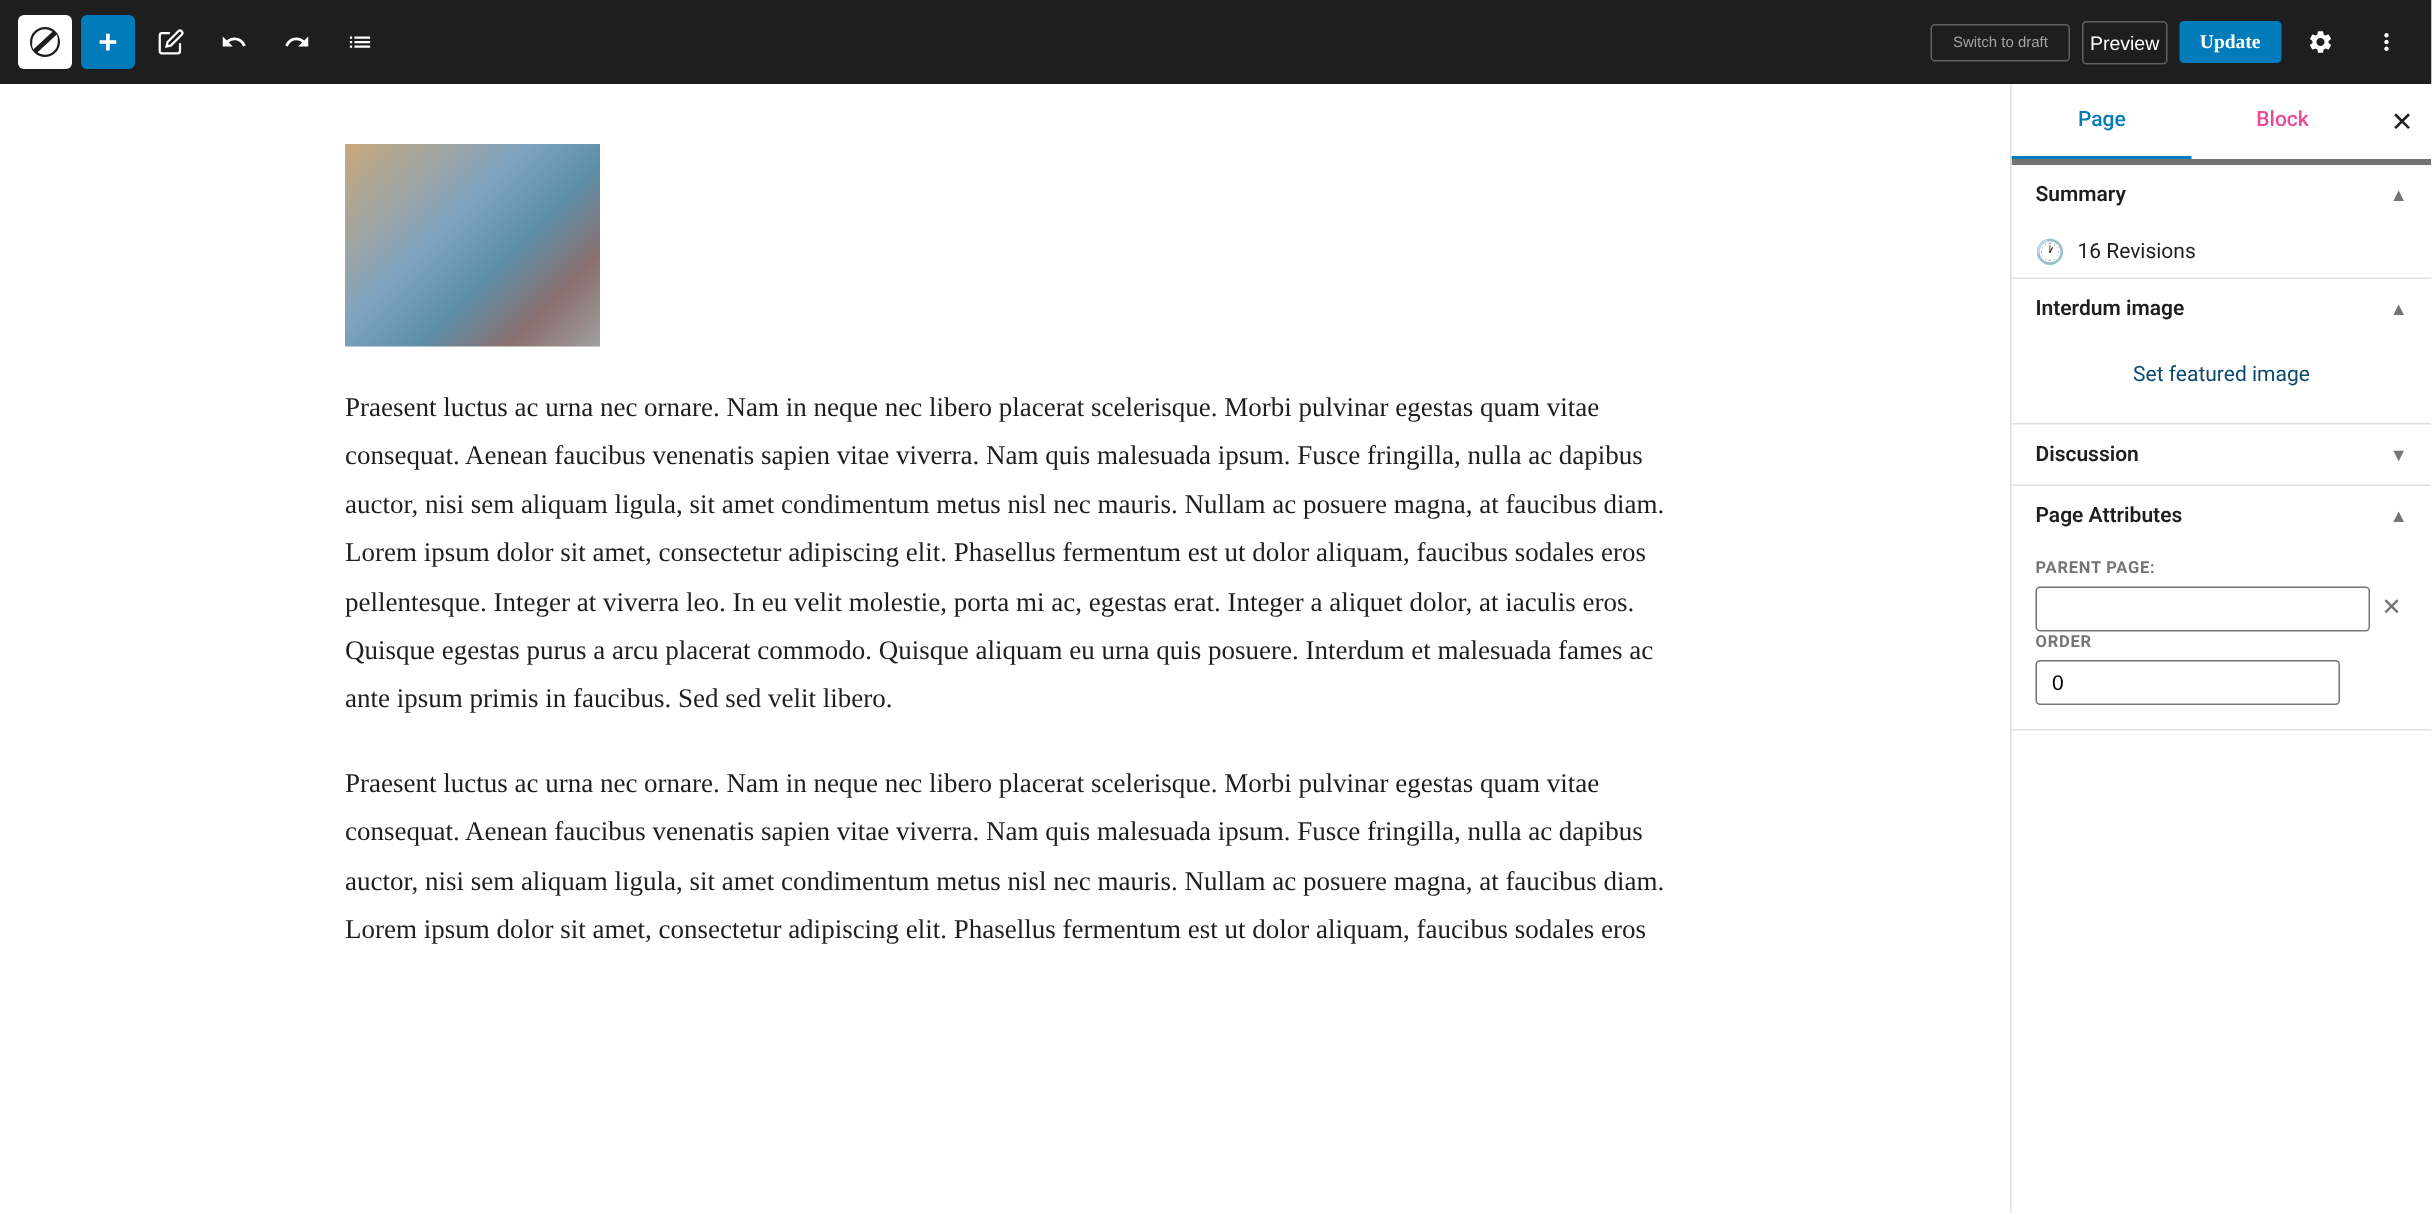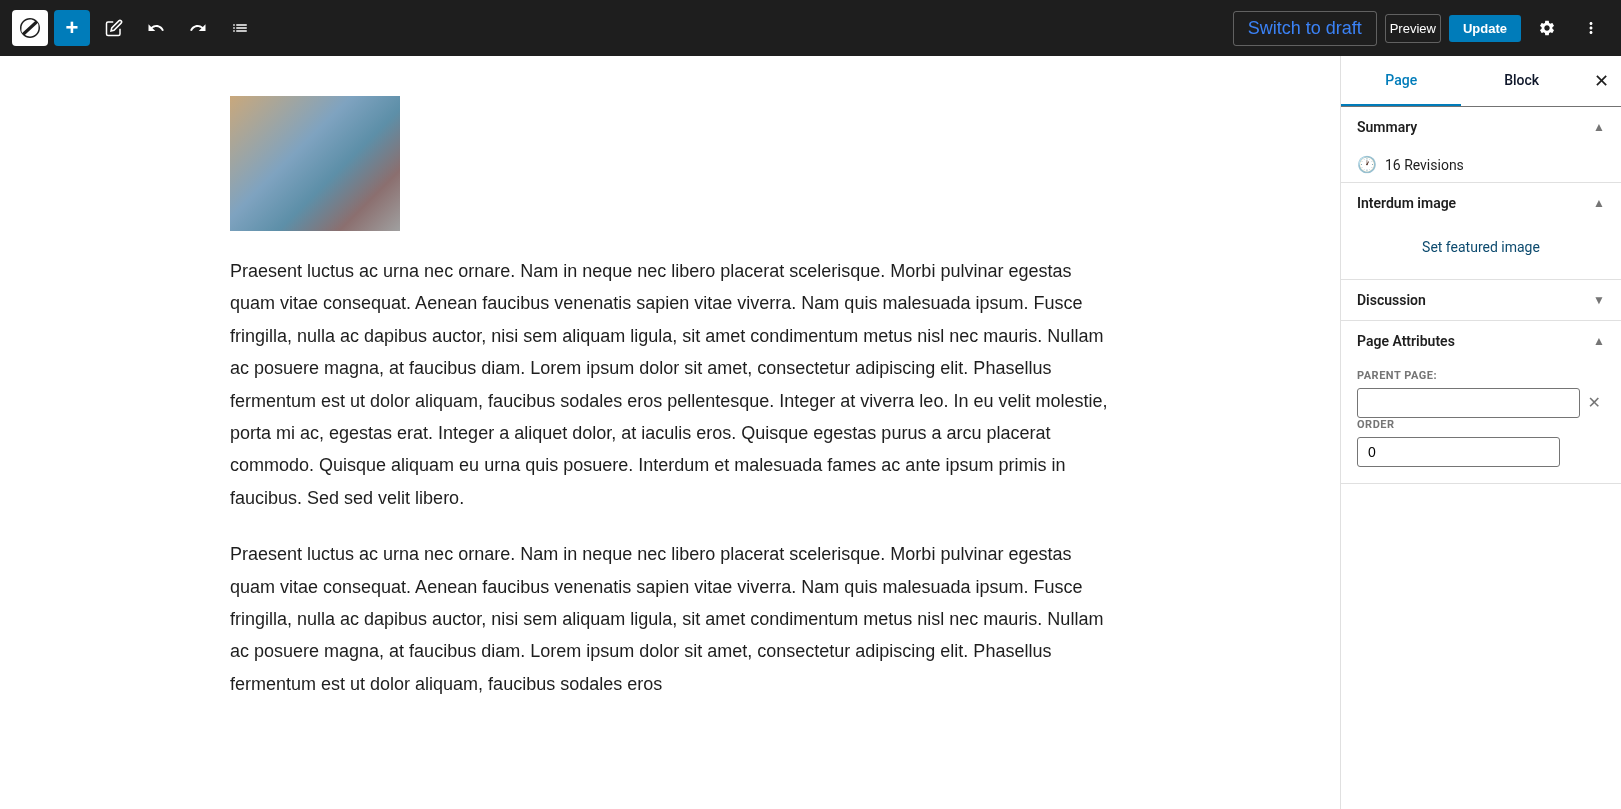--- a/index.html
+++ b/index.html
@@ -16,27 +16,27 @@
       width: 36px; height: 36px; background: #fff; border-radius: 4px; display: flex; align-items: center; justify-content: center; cursor: pointer; flex-shrink: 0;
     }
     .wp-logo svg { width: 24px; height: 24px; }
 
     .toolbar-btn {
       width: 36px; height: 36px; border-radius: 4px; border: none; background: transparent; color: #fff; cursor: pointer; display: flex; align-items: center; justify-content: center; font-size: 18px;
     }
     .toolbar-btn.add { background: #007cba; color: #fff; font-size: 22px; font-weight: bold; }
 
     .btn-switch-draft {
-      background: transparent; border: 1px solid rgba(255,255,255,0.3); color: #3b82f6; padding: 6px 14px; border-radius: 3px; cursor: pointer; font-size: 18px; white-space: nowrap;
+      background: transparent; border: 1px solid rgba(255,255,255,0.3); color: #a3a3a3; padding: 6px 14px; border-radius: 3px; cursor: pointer; font-size: 10px; white-space: nowrap;
     }
     .btn-preview {
       background: transparent; border: 1px solid rgba(255,255,255,0.3); color: #fff; padding: 6px 4px; border-radius: 3px; cursor: pointer; font-size: 13px;
     }
     .btn-update {
-      background: #007cba; border: none; color: #fff; padding: 6px 14px; border-radius: 3px; cursor: pointer; font-size: 13px; font-weight: 600;
+      background: #007cba; border: none; color: #fff; padding: 6px 14px; border-radius: 3px; cursor: pointer; font-size: 13px; font-weight: 600; font-family: Liberation Serif, serif;
     }
     .toolbar-icon-btn {
       width: 36px; height: 36px; border-radius: 4px; border: none; background: transparent; color: #fff; cursor: pointer; display: flex; align-items: center; justify-content: center; font-size: 16px;
     }
 
     
     .main-layout {
       display: flex; flex: 1; overflow: hidden;
     }
 
@@ -50,30 +50,30 @@
 
     .featured-image-block {
       margin-bottom: 24px;
     }
     .featured-image-placeholder {
       width: 170px; height: 135px; background: linear-gradient(135deg, #c9a87c 0%, #7fa3c0 40%, #5d8fa8 60%, #8b6f6f 80%, #a0a0a0 100%);
       display: flex; align-items: center; justify-content: center;
     }
 
     .article-text {
-      font-size: 18px; line-height: 1.8; color: #1e1e1e; font-family: Liberation Sans, sans-serif;
+      font-size: 18px; line-height: 1.8; color: #1e1e1e; font-family: Liberation Serif, serif;
     }
     .article-text p { margin-bottom: 24px; }
 
     
     .sidebar {
       width: 281px; border-left: 1px solid #e0e0e0; background: #fff; display: flex; flex-direction: column; overflow-y: auto; flex-shrink: 0;
     }
     .sidebar-tab {
-      flex: 1; padding: 16px 0; text-align: center; font-size: 14px; font-weight: 500; cursor: pointer; border-bottom: 2px solid transparent; color: #0f172a;
+      flex: 1; padding: 16px 0; text-align: center; font-size: 14px; font-weight: 500; cursor: pointer; border-bottom: 2px solid transparent; color: #ec4899;
     }
     .sidebar-tab.active { border-bottom-color: #007cba; color: #007cba; }
 
     
     .sidebar-panel {
       border-bottom: 1px solid #e0e0e0;
     }
     .panel-header {
       display: flex; align-items: center; justify-content: space-between;
       padding: 12px 16px; cursor: pointer; user-select: none;
@@ -105,21 +105,21 @@
     .attr-label { font-size: 11px; font-weight: 700; color: #757575; text-transform: uppercase; letter-spacing: 0.5px; margin-bottom: 6px; margin-top: 0; }
     .attr-input-row { display: flex; align-items: center; gap: 4px; }
     .attr-input {
       flex: 1; border: 1px solid #757575; border-radius: 3px; padding: 6px 10px; font-size: 14px; outline: none;
     }
     .clear-btn {
       background: none; border: none; cursor: pointer; color: #757575; font-size: 16px; padding: 4px; line-height: 1;
     }
 
     .sidebar-top-row {
-      display: flex; align-items: center; border-bottom: 1px solid #737373;
+      display: flex; align-items: center; border-bottom: 4px solid #737373;
     }
     .close-btn {
       background: none; border: none; cursor: pointer; color: #1e1e1e; font-size: 18px; padding: 16px 12px; line-height: 1;
     }
   </style>
 </head>
 <body>
 
 <div class="toolbar">
   <div class="toolbar-left">

